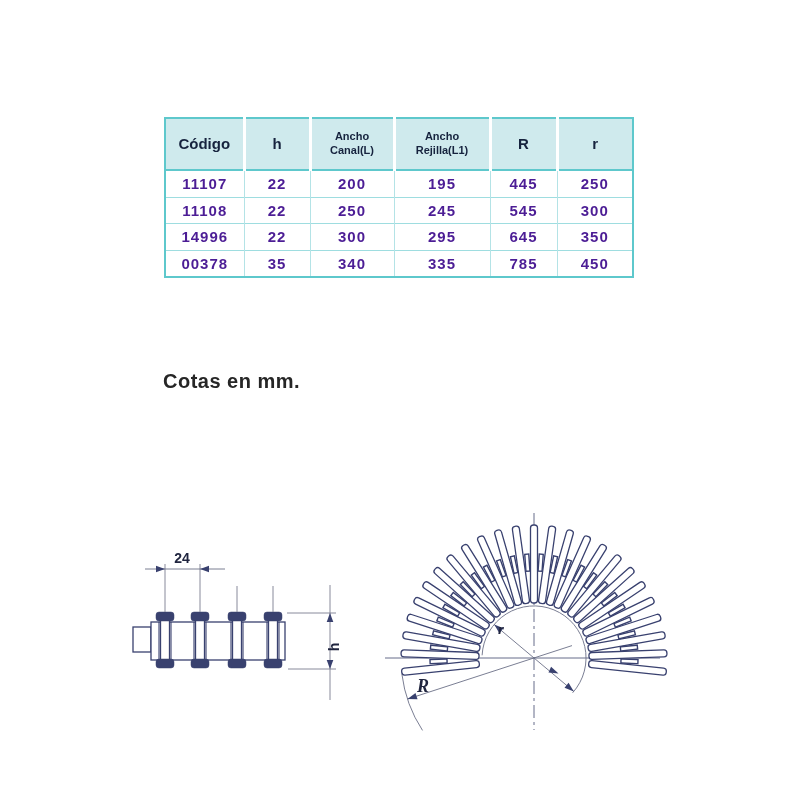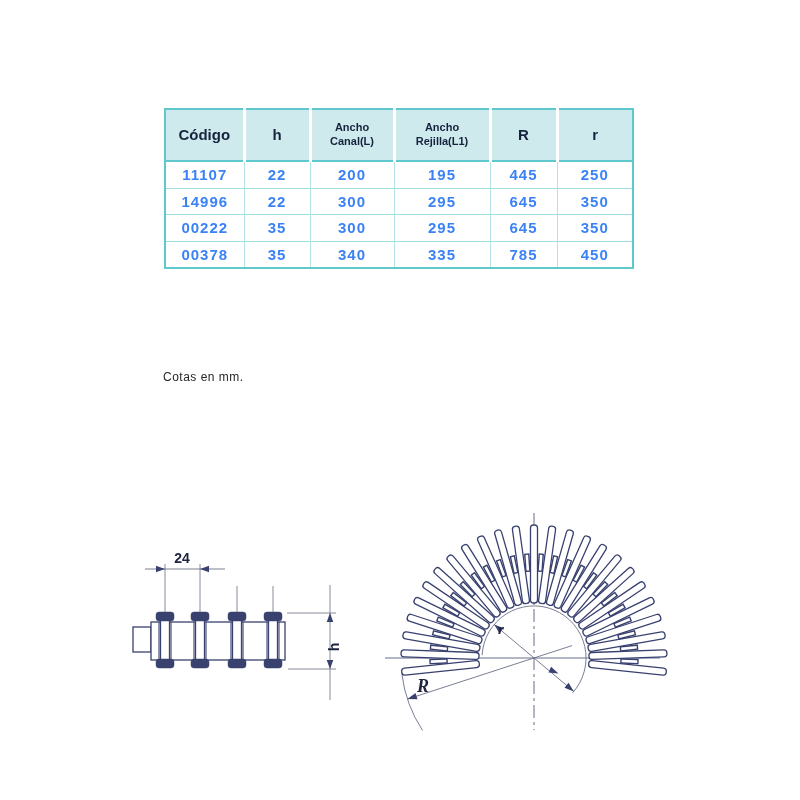--- a/index.html
+++ b/index.html
@@ -1,43 +1,43 @@
 <!DOCTYPE html>
 <html><head>
 <meta charset="utf-8">
 <style>
   html,body{margin:0;padding:0;}
   body{
     width:800px;height:800px;background:#ffffff;position:relative;overflow:hidden;
     font-family:"Liberation Sans", sans-serif;
   }
   
-  .spec-table-wrap{position:absolute;left:164px;top:108px;}
+  .spec-table-wrap{position:absolute;left:164px;top:117px;}
   table.spec{
     border-collapse:collapse;table-layout:fixed;width:468px;
     border:2px solid #5ec8cc;
   }
   table.spec thead th{
     background:#cfeaed;color:#16233e;font-weight:bold;
     font-size:11px;line-height:1.25;text-align:center;vertical-align:middle;
     height:50px;padding:0 2px;
     border-left:3px solid #ffffff;border-bottom:2px solid #5ec8cc;
   }
   table.spec thead th:first-child{border-left:none;font-size:15px;}
   table.spec thead th.one-line{font-size:15px;}
   table.spec tbody td{
-    background:#ffffff;color:#3b82f6;font-weight:bold;font-size:15px;
+    background:#ffffff;color:#4c1d95;font-weight:bold;font-size:15px;
     letter-spacing:1px;text-align:center;vertical-align:middle;height:23.6px;
     border-left:1px solid #b4e3e6;border-top:1px solid #9edde0;
   }
   table.spec tbody td:first-child{border-left:none;}
   
   .note{
     position:absolute;left:163px;top:370px;color:#262626;
-    font-size:12px;font-weight:normal;letter-spacing:0.5px;
+    font-size:20px;font-weight:bold;letter-spacing:0.5px;
   }
   
   .profile-svg{position:absolute;left:120px;top:540px;}
   .fan-svg{position:absolute;left:365px;top:505px;}
   .dline{stroke:#39416f;stroke-width:1.3;fill:#ffffff;}
   .dthin{stroke:#6b6f87;stroke-width:0.9;fill:none;}
   .dext{stroke:#7a7d90;stroke-width:0.9;fill:none;}
   .cap{fill:#39416f;stroke:#39416f;stroke-width:0.5;}
   .arrow{fill:#39416f;stroke:none;}
   .dimtext{fill:#20253f;font-family:"Liberation Sans",sans-serif;font-weight:bold;font-size:14px;}
@@ -72,30 +72,30 @@
     <tbody>
         <tr>
           <td>11107</td>
           <td>22</td>
           <td>200</td>
           <td>195</td>
           <td>445</td>
           <td>250</td>
         </tr>
         <tr>
+          <td>11108</td>
+          <td>22</td>
+          <td>250</td>
+          <td>245</td>
+          <td>545</td>
+          <td>300</td>
+        </tr>
+        <tr>
           <td>14996</td>
           <td>22</td>
-          <td>300</td>
-          <td>295</td>
-          <td>645</td>
-          <td>350</td>
-        </tr>
-        <tr>
-          <td>00222</td>
-          <td>35</td>
           <td>300</td>
           <td>295</td>
           <td>645</td>
           <td>350</td>
         </tr>
         <tr>
           <td>00378</td>
           <td>35</td>
           <td>340</td>
           <td>335</td>

